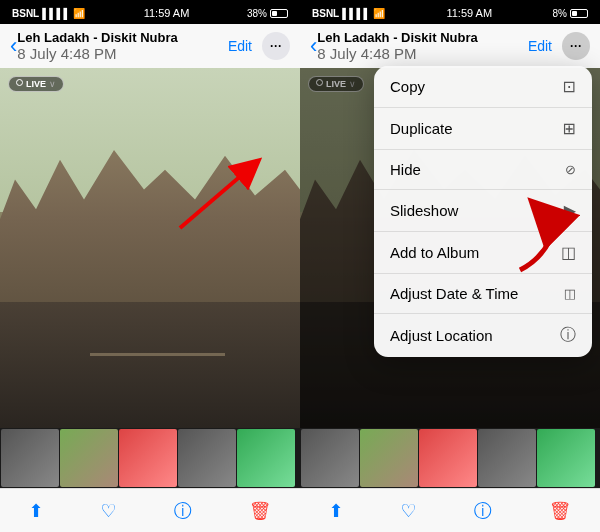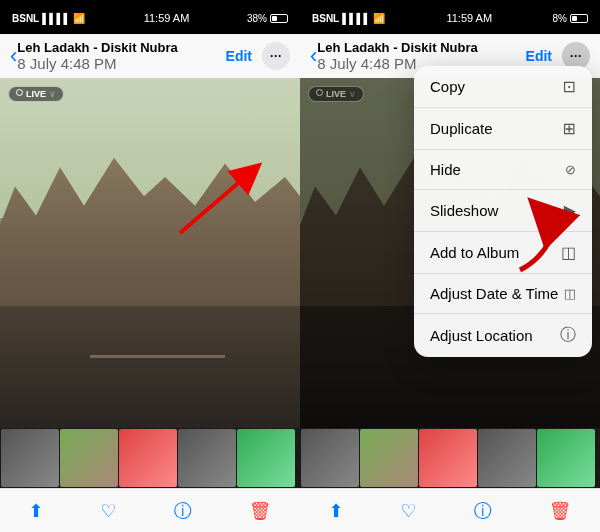--- a/index.html
+++ b/index.html
@@ -21,21 +21,21 @@
       flex-direction: column;
       position: relative;
     }
 
     .status-bar {
       display: flex;
       justify-content: space-between;
       align-items: center;
       padding: 4px 12px 2px;
       background: #000;
-      height: 34px;
+      height: 24px;
     }
     .status-left { font-size: 10px; color: #fff; font-weight: 600; display: flex; align-items: center; gap: 3px; }
     .status-center { font-size: 11px; color: #fff; font-weight: 400; }
     .status-right { font-size: 10px; color: #fff; display: flex; align-items: center; gap: 3px; text-align: center; }
     .battery-bar {
       width: 18px; height: 9px; border: 1px solid #fff; border-radius: 2px; position: relative; display: inline-flex; align-items: center; padding: 1px;
     }
     .battery-fill { background: #fff; height: 100%; border-radius: 1px; width: 38%; }
 
     .nav-bar {
@@ -44,21 +44,21 @@
       justify-content: space-between;
       padding: 4px 10px;
       background: #f8f8f8;
       height: 44px;
     }
     .nav-back { color: #007aff; font-size: 22px; line-height: 1; }
     .nav-title { text-align: left; flex: 1; }
     .nav-title-main { font-size: 13px; font-weight: 600; color: #000; }
     .nav-title-sub { font-size: 15px; color: #666; }
     .nav-actions { display: flex; gap: 10px; align-items: center; }
-    .nav-edit { color: #007aff; font-size: 14px; font-weight: 700; }
+    .nav-edit { color: #007aff; font-size: 14px; font-weight: 400; }
     .nav-more {
       width: 28px; height: 28px; border-radius: 50%; background: #e5e5ea;
       display: flex; align-items: center; justify-content: center;
       font-size: 16px; color: #000; font-weight: 700; letter-spacing: 1px;
       position: relative;
     }
 
     .photo-area {
       flex: 1;
       background: linear-gradient(180deg, #6b7c5a 0%, #8a9070 15%, #9a9878 30%, #7c7355 50%, #5a4e3c 70%, #3d3528 85%, #2a2520 100%);
@@ -123,21 +123,21 @@
 
     .right-panel .photo-area {
       filter: brightness(0.7);
     }
 
     
     .dropdown-menu {
       position: absolute;
       top: 66px;
       right: 8px;
-      width: 178px;
+      width: 218px;
       background: rgba(248,248,248,0.98);
       border-radius: 14px;
       overflow: hidden;
       box-shadow: 0 8px 30px rgba(0,0,0,0.3);
       z-index: 100;
     }
     .menu-item {
       display: flex;
       align-items: center;
       justify-content: space-between;

